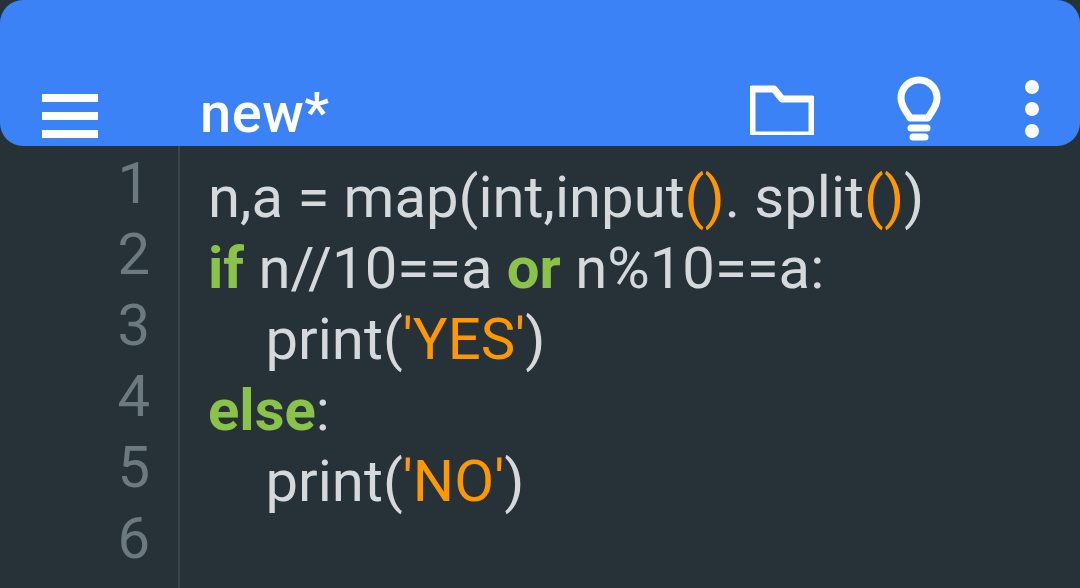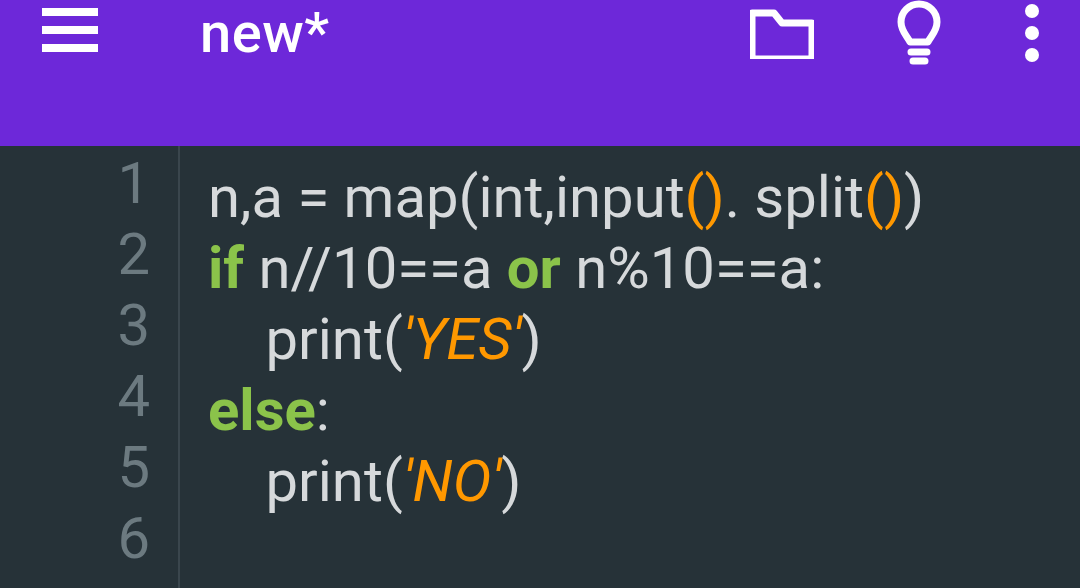--- a/index.html
+++ b/index.html
@@ -1,23 +1,24 @@
 <!DOCTYPE html>
 <html><head>
 <meta charset="utf-8">
 <style>
   * { margin: 0; padding: 0; box-sizing: border-box; }
   html, body { width: 1080px; height: 588px; overflow: hidden; font-family: -apple-system, BlinkMacSystemFont, "Segoe UI", Roboto, sans-serif; }
   body { background: #263238; display: flex; flex-direction: column; }
   .toolbar {
     height: 158px;
-    background: #6d28d9;
+    background: #3b82f6;
     display: flex;
-    align-items: flex-start;
+    align-items: flex-end;
     padding: 0 40px;
+    border-radius: 23px;
   }
   .toolbar .menu-btn { width: 60px; height: 60px; display:flex; align-items:center; justify-content:center; margin-right: 100px; }
   .toolbar .title { color: #ffffff; font-size: 56px; font-weight: 500; flex: 1; letter-spacing: 0.5px; }
   .toolbar .actions { display:flex; align-items:center; gap: 80px; margin-left: auto; }
   .icon { display:inline-flex; }
   svg { display:block; }
   .editor { flex:1; display:flex; font-family: "Roboto", "DejaVu Sans Mono", monospace; font-size: 58px; line-height: 71px; }
   .gutter {
     width: 180px;
     background: #263238;
@@ -31,21 +32,21 @@
   .code {
     flex:1;
     background: #263238;
     color: #d6d9db;
     padding-left: 28px;
     padding-top: 16px;
     white-space: pre;
   }
   .code .line { height:71px; line-height:71px; }
   .tok-kw { color: #8bc34a; font-weight: bold; }
-  .tok-str { color: #ff9800; font-style: italic; }
+  .tok-str { color: #ff9800; }
   .tok-paren-hl { color: #ff9800; }
 </style>
 </head>
 <body>
 
 <div class="toolbar">
   <div class="menu-btn">
     <span class="icon">
       <svg width="56" height="44" viewBox="0 0 56 44">
         <rect x="0" y="0" width="56" height="8" fill="#ffffff"></rect>

